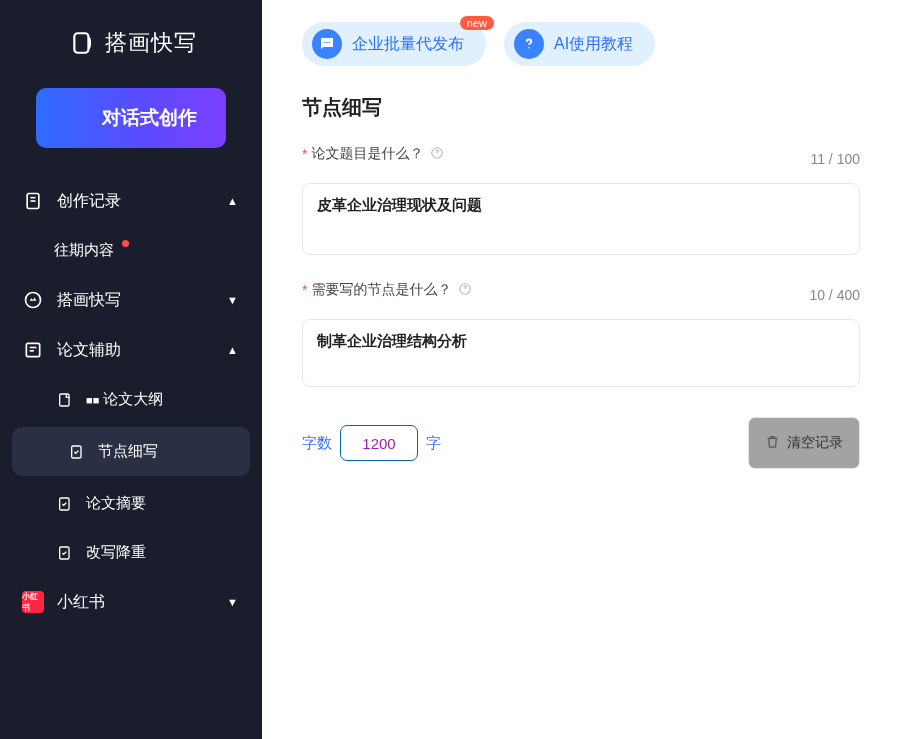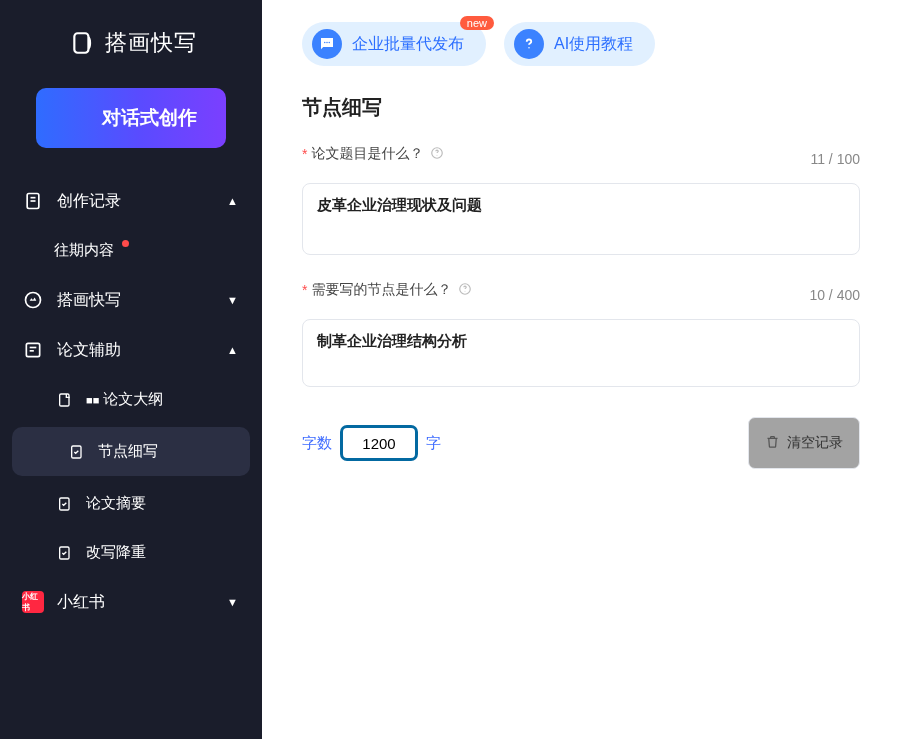--- a/index.html
+++ b/index.html
@@ -36,21 +36,21 @@
     .field-label .help { margin-left:7px; color:#bbb; }
     .counter { float:right; color:#888; font-size:14px; }
     .row { margin-bottom: 22px; }
     .row-head { display:flex; justify-content:space-between; align-items:center; margin-bottom:10px; }
     textarea.input { width:100%; border:1px solid #e3e6ec; border-radius:8px; padding:12px 14px; font-size:15px; resize:none; font-family:inherit; color:#222;font-weight:bold; }
     textarea.h60 { height:72px; }
     textarea.h70 { height:68px; }
 
     .controls { display:flex; align-items:center; gap:8px; margin-top: 26px; }
     .controls .lab { color:#3d6bff; font-size:15px; }
-    .num-input { width:78px; height:36px; border:3px solid #0369a1; border-radius:7px; text-align:center; font-size:15px; color:#000000; }
+    .num-input { width:78px; height:36px; border:1px solid #0369a1; border-radius:7px; text-align:center; font-size:15px; color:#a21caf; }
     .clear-btn { margin-left:auto; display:inline-flex; align-items:center; gap:7px; height:52px; border:1px solid #e3e6ec; background:#a3a3a3; border-radius:7px; padding:0 16px; font-size:14px; cursor:pointer; color:#333;font-family:Liberation Serif, serif; }
   </style>
 </head>
 <body>
 
 <div class="sidebar">
   <div class="logo">
     <span class="logo-icon">
       <svg viewBox="0 0 24 24" width="26" height="26" fill="none" stroke="#fff" stroke-width="2">
           <rect x="4" y="3" width="13" height="18" rx="3"></rect>

